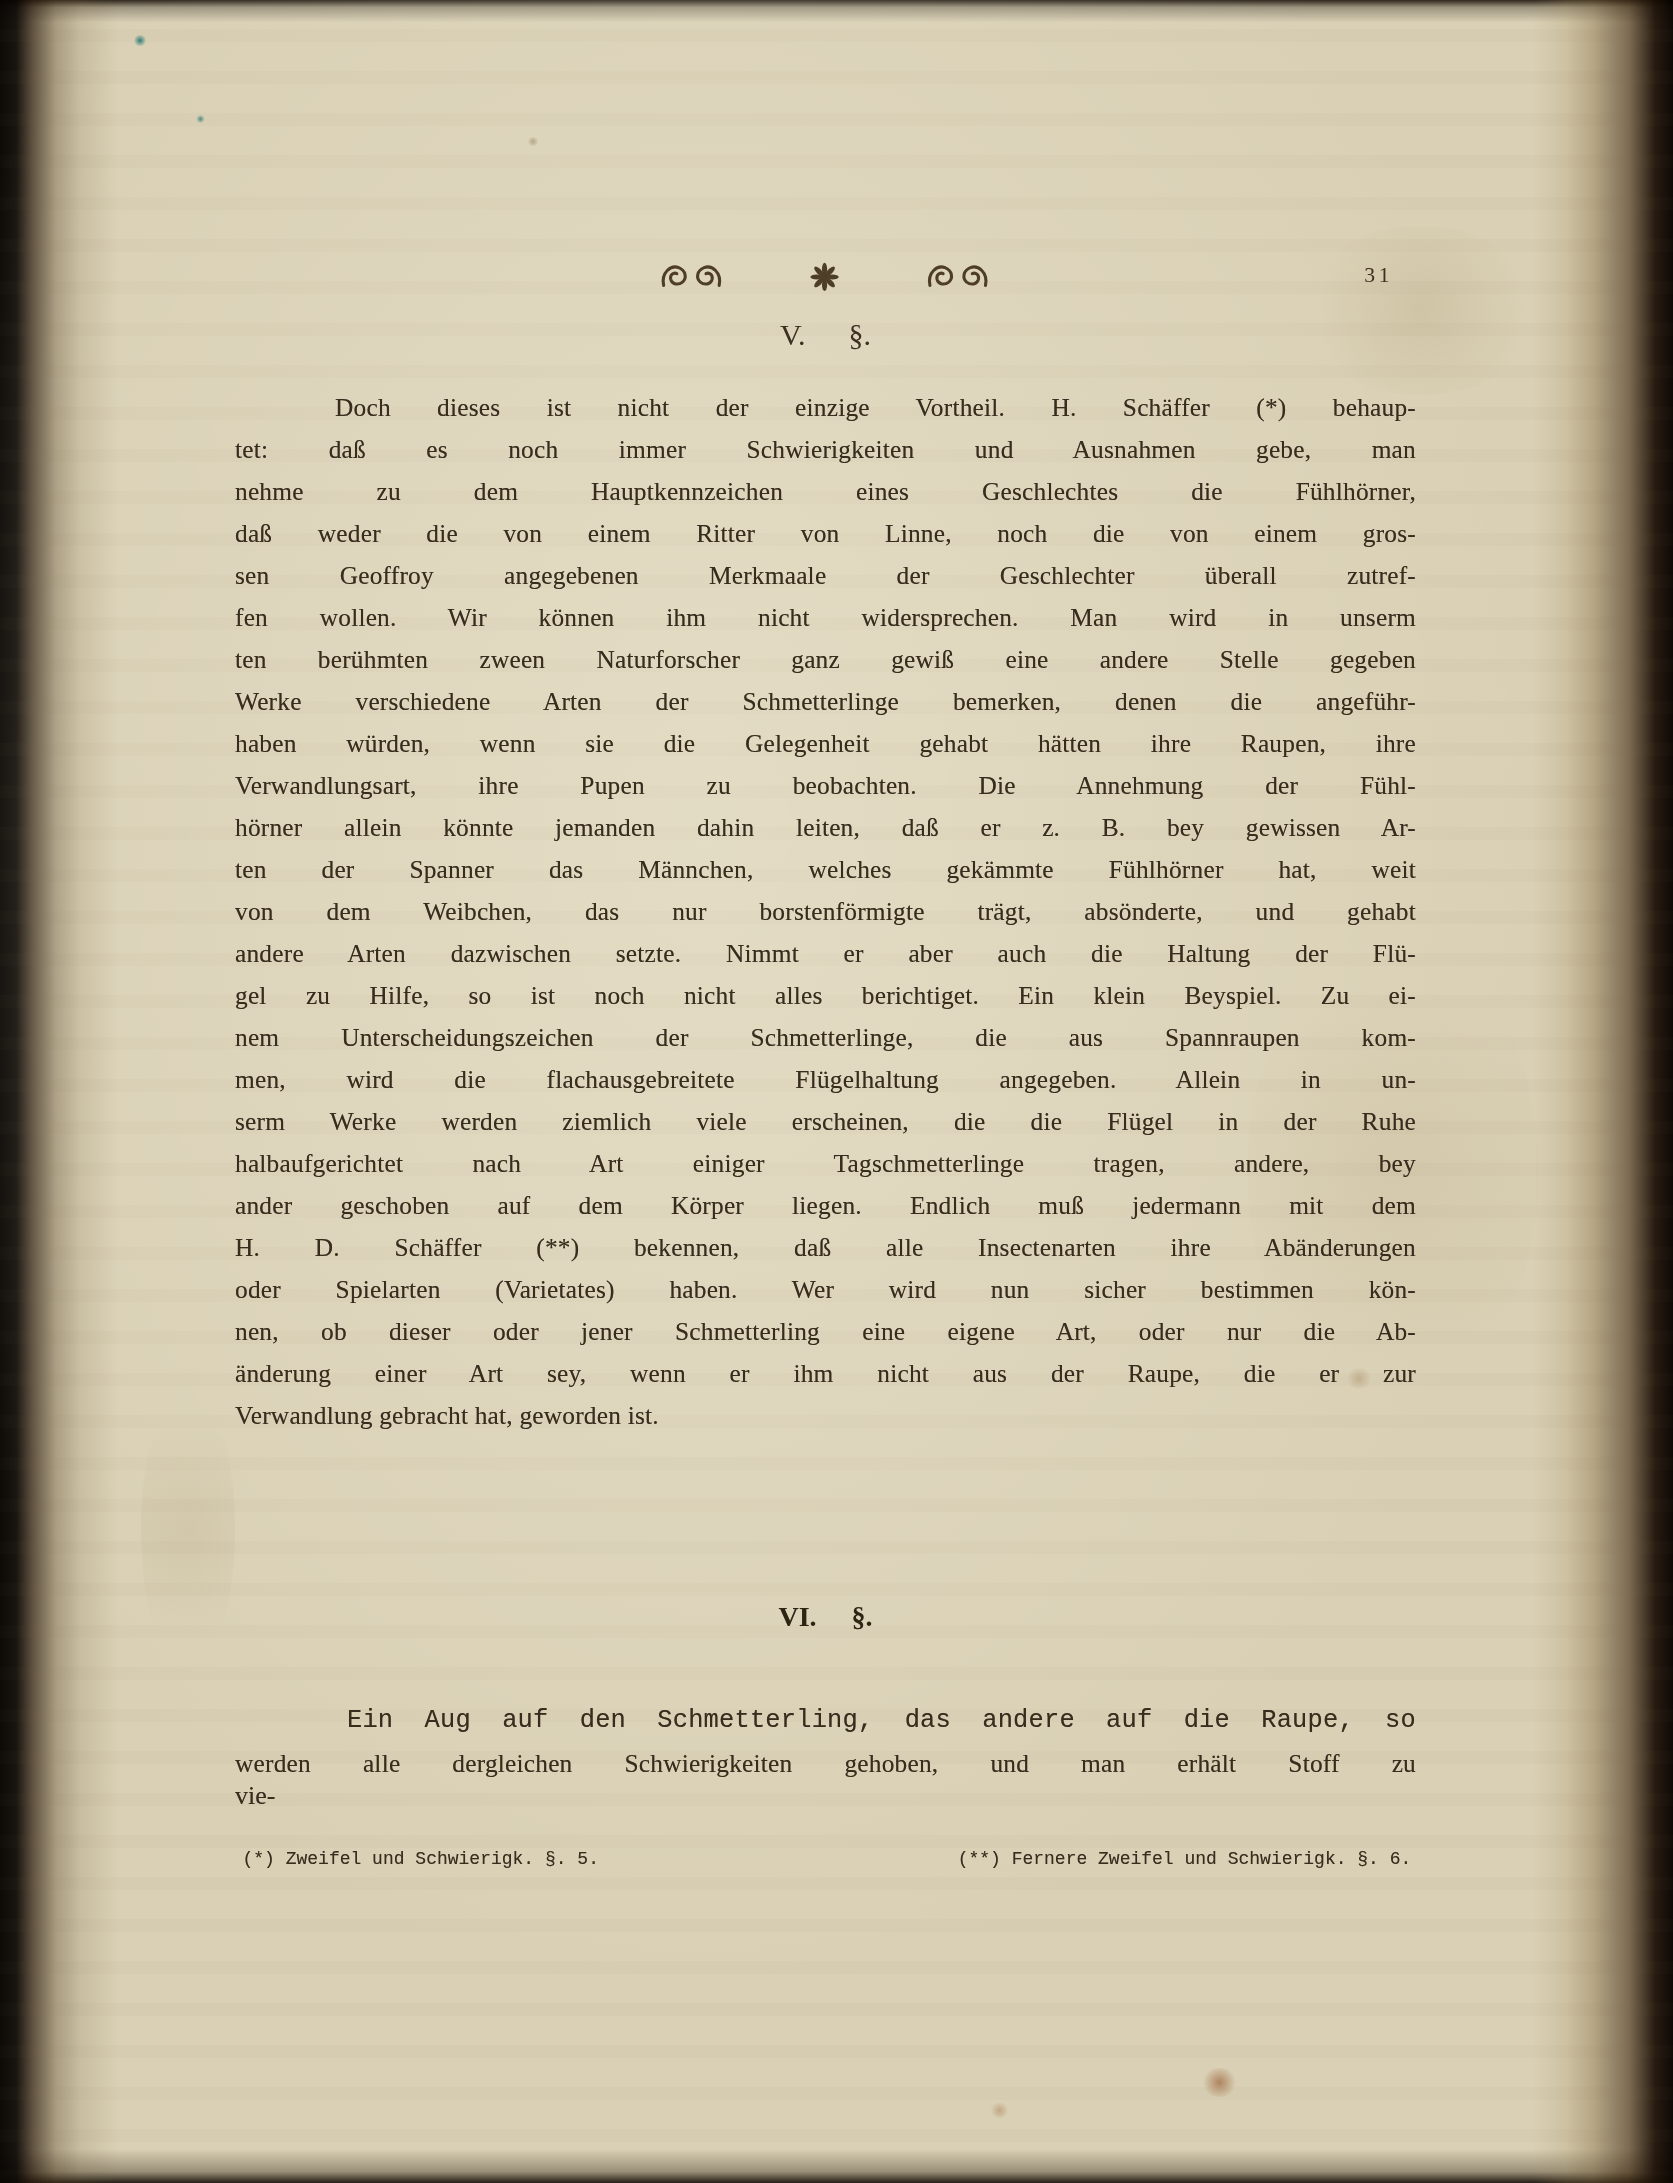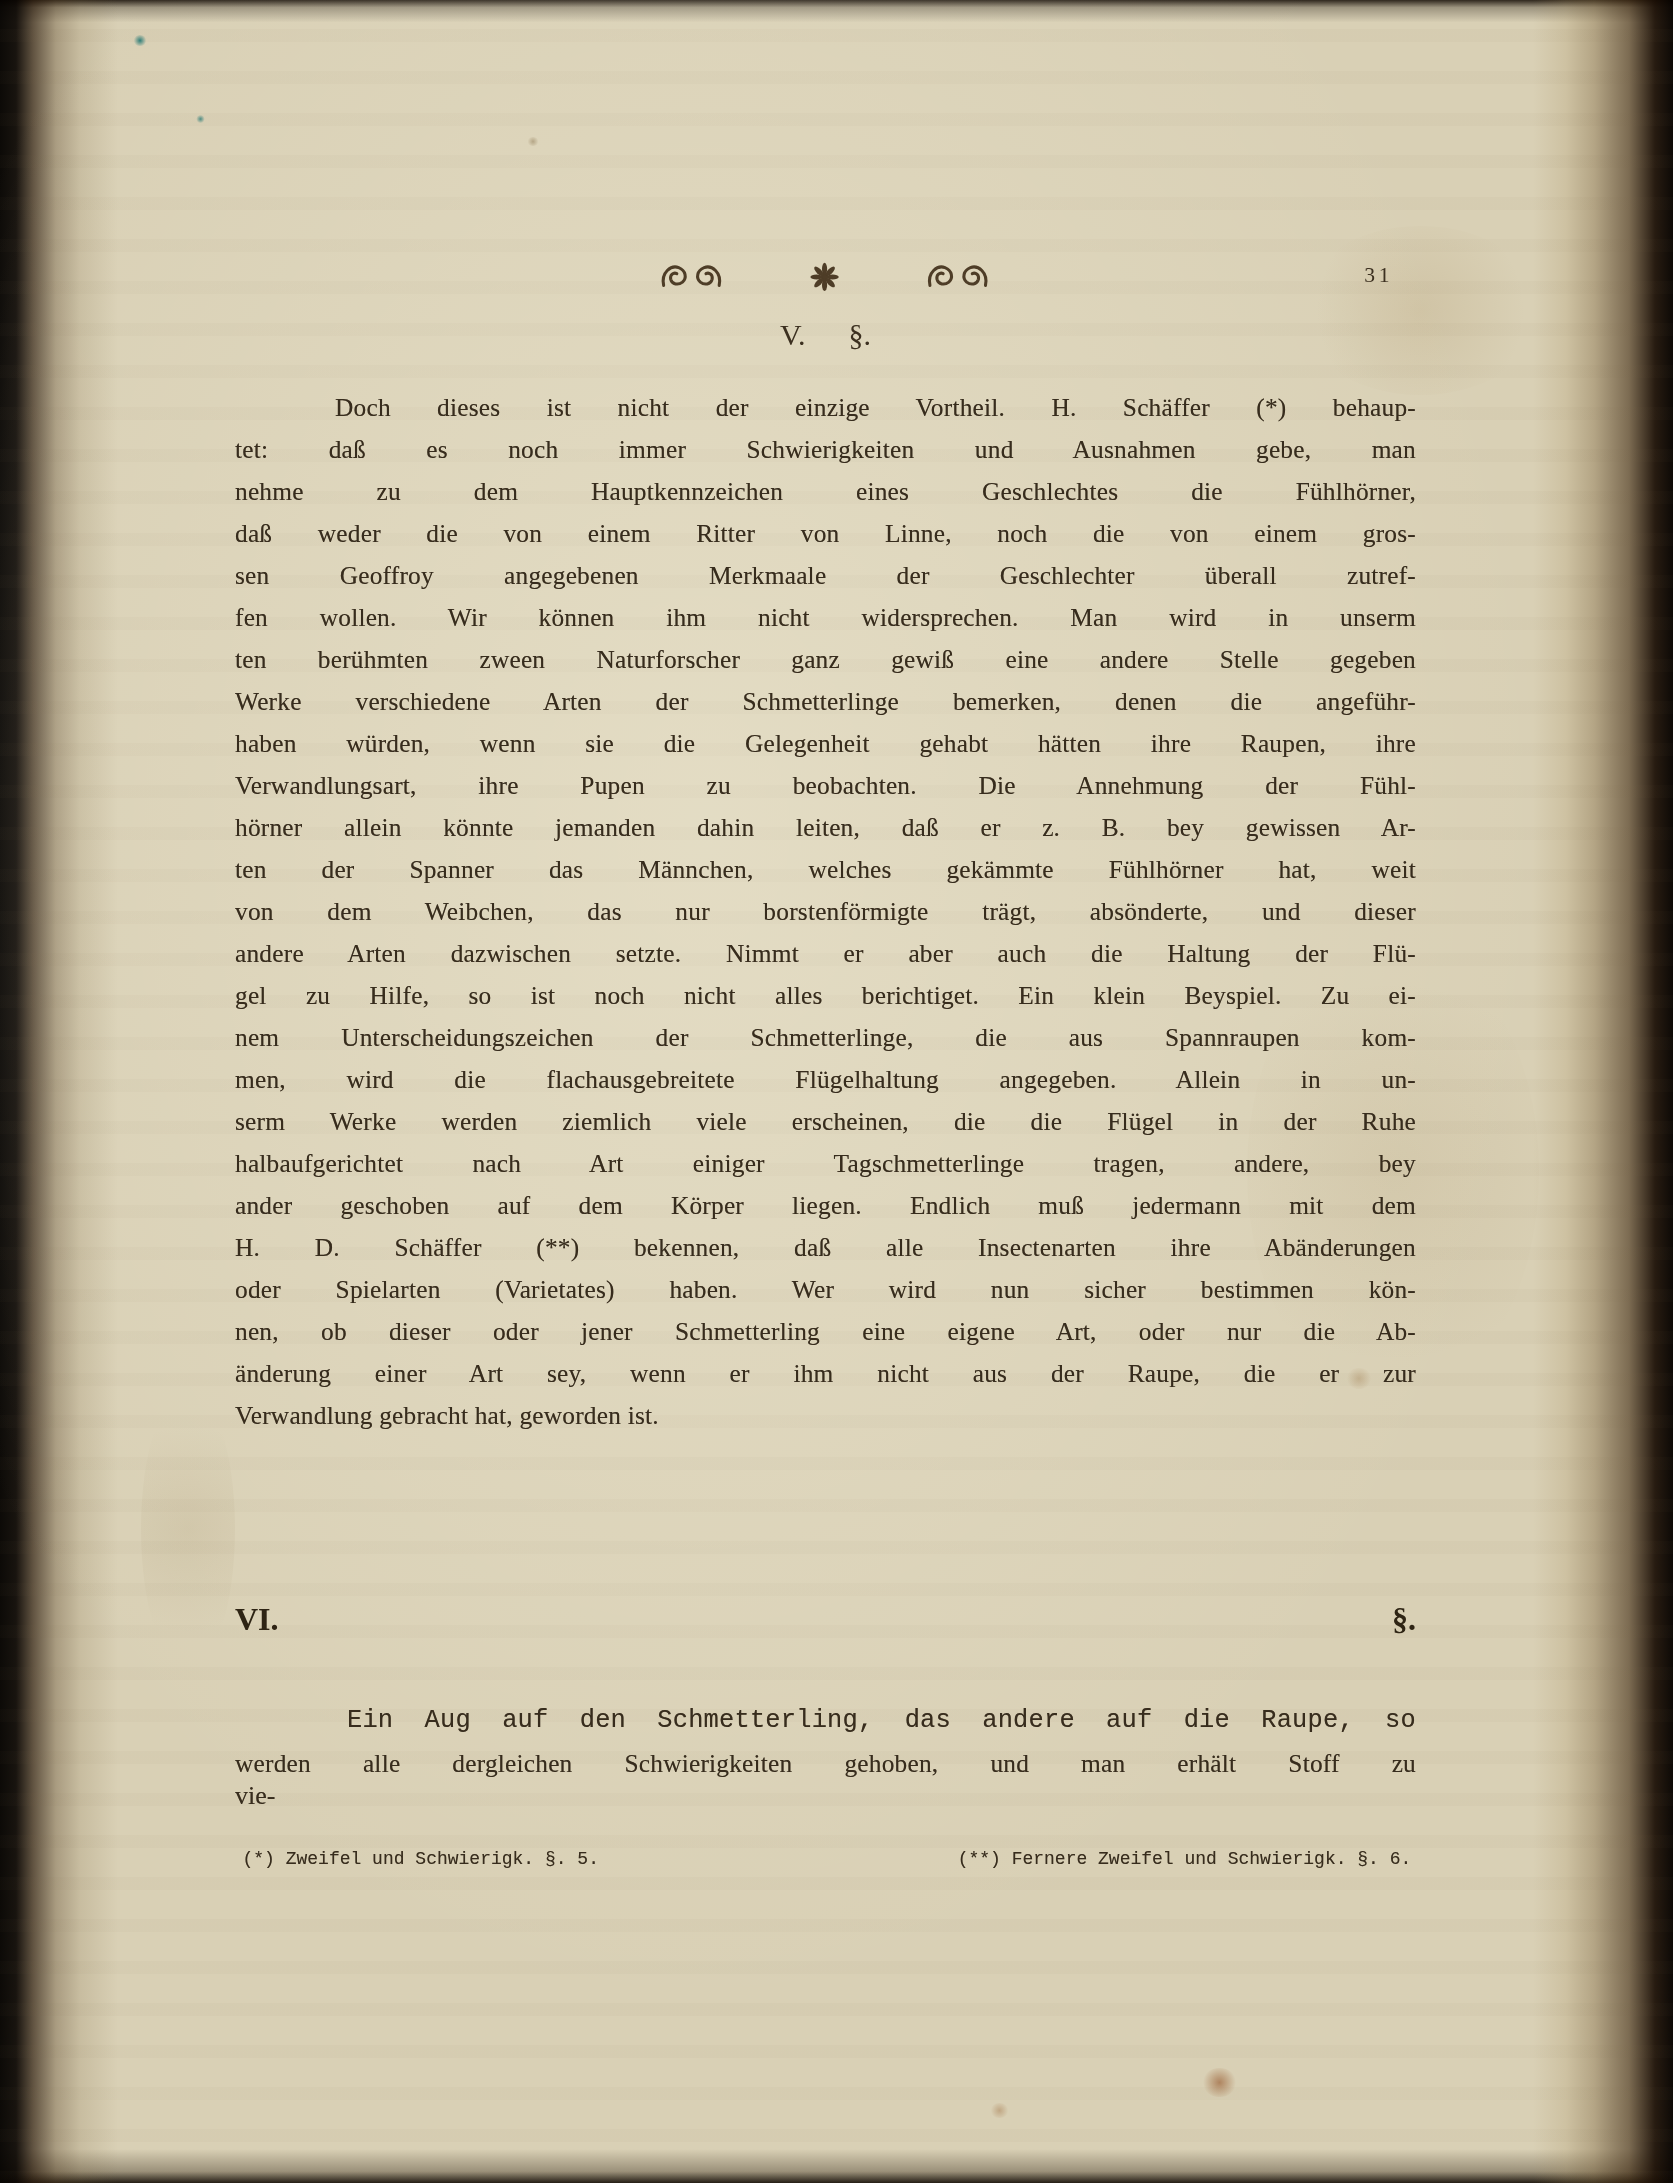--- a/index.html
+++ b/index.html
@@ -39,21 +39,21 @@
     color: #372c1d;
   }
   .header-row { position: absolute; left: 0; right: 0; top: 247px; height: 42px; }
   .ornaments { display: flex; justify-content: center; }
   .page-number {
     position: absolute; right: 22.6px; top: 3.8px;
     font-size: 21.6px; letter-spacing: 3.8px; color: #3c3020;
   }
   .heading { position: absolute; left: 0; right: 0; display: flex; justify-content: center; }
   .heading-v  { top: 306px;  font-size: 30px; gap: 43px; color: #3c3020; }
-  .heading-vi { top: 1589px; font-size: 32px; gap: 35px; font-weight: 700; color: #2e2414; justify-content: space-between; }
+  .heading-vi { top: 1589px; font-size: 28px; gap: 35px; font-weight: 700; color: #2e2414; }
   .para { position: absolute; left: 0; width: 1181px; }
   .para-v  { top: 374px; }
   .para-vi { top: 1688px; }
   .bline {
     font-size: 25.4px; line-height: 42px; letter-spacing: 0.2px;
     text-align: justify; text-align-last: justify;
     white-space: normal;
     text-shadow: 0 0 0.5px rgba(55,44,29,0.45);
   }
   .para-v  .bline:first-child { text-indent: 100px; }
@@ -133,21 +133,21 @@
         <div class="bline">nehme zu dem Hauptkennzeichen eines Geschlechtes die Fühlhörner,</div>
         <div class="bline">daß weder die von einem Ritter von Linne, noch die von einem gros-</div>
         <div class="bline">sen Geoffroy angegebenen Merkmaale der Geschlechter überall zutref-</div>
         <div class="bline">fen wollen. Wir können ihm nicht widersprechen. Man wird in unserm</div>
         <div class="bline">ten berühmten zween Naturforscher ganz gewiß eine andere Stelle gegeben</div>
         <div class="bline">Werke verschiedene Arten der Schmetterlinge bemerken, denen die angeführ-</div>
         <div class="bline">haben würden, wenn sie die Gelegenheit gehabt hätten ihre Raupen, ihre</div>
         <div class="bline">Verwandlungsart, ihre Pupen zu beobachten. Die Annehmung der Fühl-</div>
         <div class="bline">hörner allein könnte jemanden dahin leiten, daß er z. B. bey gewissen Ar-</div>
         <div class="bline">ten der Spanner das Männchen, welches gekämmte Fühlhörner hat, weit</div>
-        <div class="bline">von dem Weibchen, das nur borstenförmigte trägt, absönderte, und dieser</div>
+        <div class="bline">von dem Weibchen, das nur borstenförmigte trägt, absönderte, und gehabt</div>
         <div class="bline">andere Arten dazwischen setzte. Nimmt er aber auch die Haltung der Flü-</div>
         <div class="bline">gel zu Hilfe, so ist noch nicht alles berichtiget. Ein klein Beyspiel. Zu ei-</div>
         <div class="bline">nem Unterscheidungszeichen der Schmetterlinge, die aus Spannraupen kom-</div>
         <div class="bline">men, wird die flachausgebreitete Flügelhaltung angegeben. Allein in un-</div>
         <div class="bline">serm Werke werden ziemlich viele erscheinen, die die Flügel in der Ruhe</div>
         <div class="bline">halbaufgerichtet nach Art einiger Tagschmetterlinge tragen, andere, bey</div>
         <div class="bline">ander geschoben auf dem Körper liegen. Endlich muß jedermann mit dem</div>
         <div class="bline">H. D. Schäffer (**) bekennen, daß alle Insectenarten ihre Abänderungen</div>
         <div class="bline">oder Spielarten (Varietates) haben. Wer wird nun sicher bestimmen kön-</div>
         <div class="bline">nen, ob dieser oder jener Schmetterling eine eigene Art, oder nur die Ab-</div>

